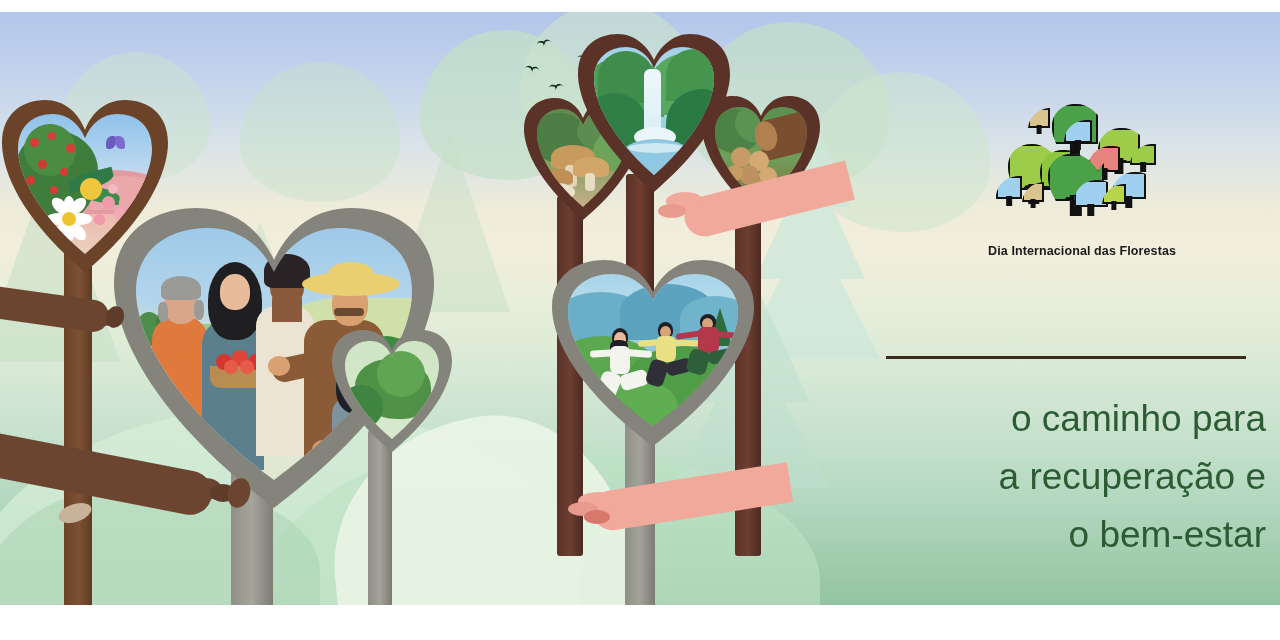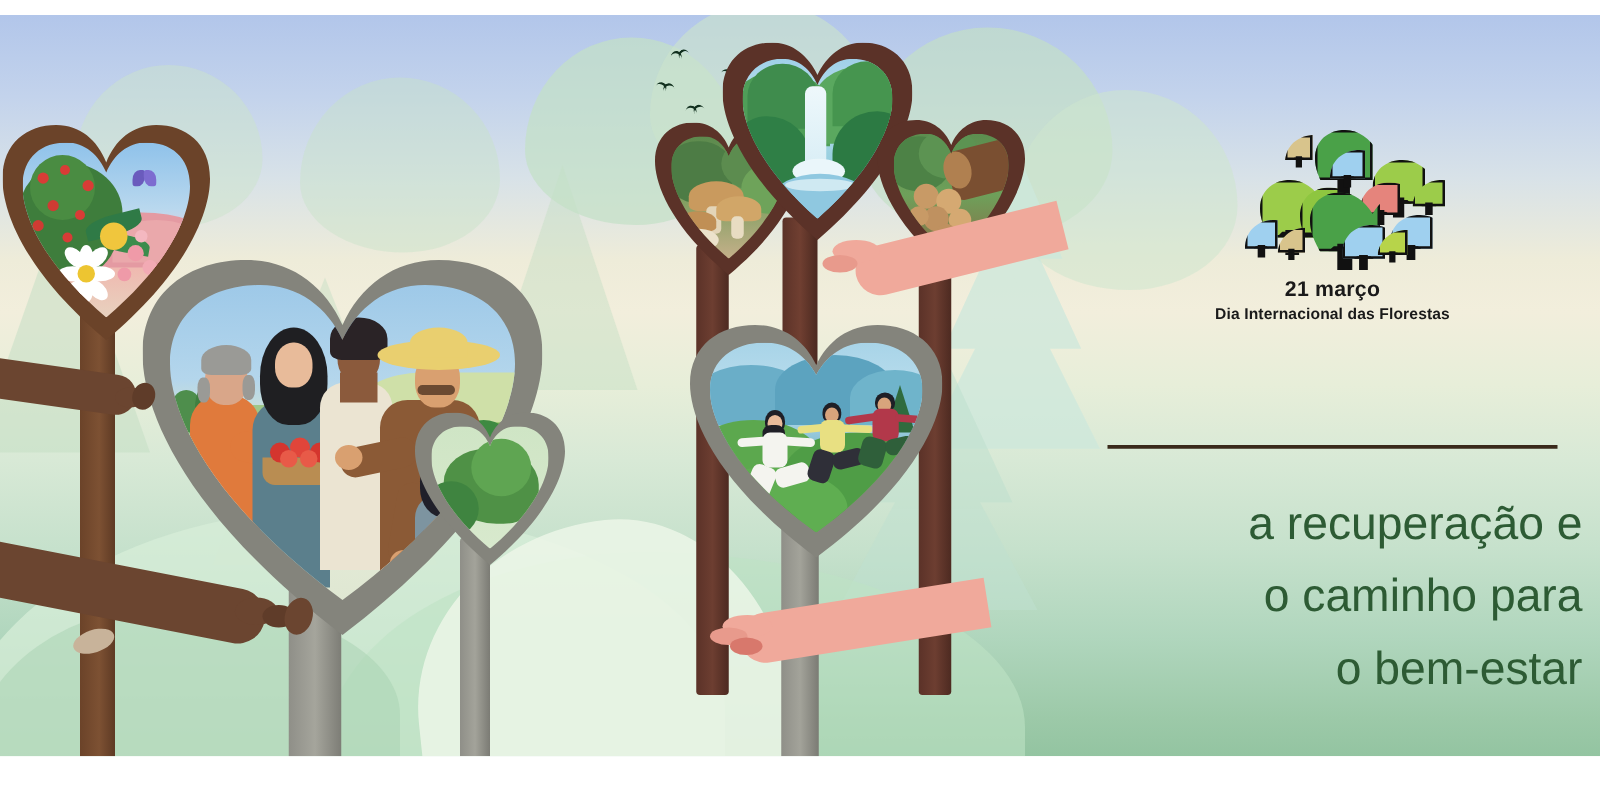--- a/index.html
+++ b/index.html
@@ -38,21 +38,21 @@
   .logo .ht .cap{position:absolute;left:0;top:0;width:100%;height:76%;
     background:var(--c);border:2.4px solid #111;box-sizing:border-box;
     clip-path:path("M 50,90 C 10,60 0,36 0,23 C 0,8 11,0 24,0 C 35,0 44,7 50,17 C 56,7 65,0 76,0 C 89,0 100,8 100,23 C 100,36 90,60 50,90 Z");}
   .logo .ht .stem{position:absolute;left:50%;transform:translateX(-50%);
     bottom:0;width:22%;height:34%;background:#111;}
   .logo .ht .stem:after{content:"";position:absolute;left:-60%;top:8%;width:220%;height:22%;background:#111;
     clip-path:polygon(0 100%,18% 0,32% 0,46% 70%,54% 70%,68% 0,82% 0,100% 100%);}
 
   .logo-date{position:absolute;left:0;right:0;top:120px;text-align:center;
     font-size:17px;font-weight:bold;color:#1a1a1a;letter-spacing:.2px;}
-  .logo-sub{position:absolute;left:0;right:0;top:142px;text-align:center;
+  .logo-sub{position:absolute;left:0;right:0;top:142px;text-align:right;
     font-size:12.5px;font-weight:bold;color:#1a1a1a;letter-spacing:.1px;}
 
   .headline{position:absolute;left:24px;top:288px;width:372px;
     font-size:30.5px;letter-spacing:1.2px;color:#2b1d12;white-space:nowrap;}
   .rule{position:absolute;left:26px;top:332px;width:360px;height:2.5px;background:#3a2a1b;}
 
   .tagline{position:absolute;left:0;right:14px;top:366px;text-align:right;
     font-size:37px;line-height:58px;color:#2d5b34;}
   .tagline div{white-space:nowrap;}
 
@@ -439,29 +439,28 @@
           </div>
         <div class="ht" style="left:156px;top:70px;width:34px;height:36px;">
           <div class="cap" style="--c:#9fd0ef"></div>
             <div class="stem"></div>
           </div>
         <div class="ht" style="left:146px;top:82px;width:24px;height:26px;">
           <div class="cap" style="--c:#b7d44a"></div>
             <div class="stem"></div>
           </div>
 
-        <div class="logo-date">21 março</div>
         <div class="logo-sub">Dia Internacional das Florestas</div>
       </div>
 
       <div class="rule"></div>
 
       <div class="tagline">
+        <div>o caminho para</div>
         <div>a recuperação e</div>
-        <div>o caminho para</div>
         <div>o bem-estar</div>
       </div>
     </div>
 
   </div>
 
   <div class="topband"></div>
   <div class="botband"></div>
 </div>
 

